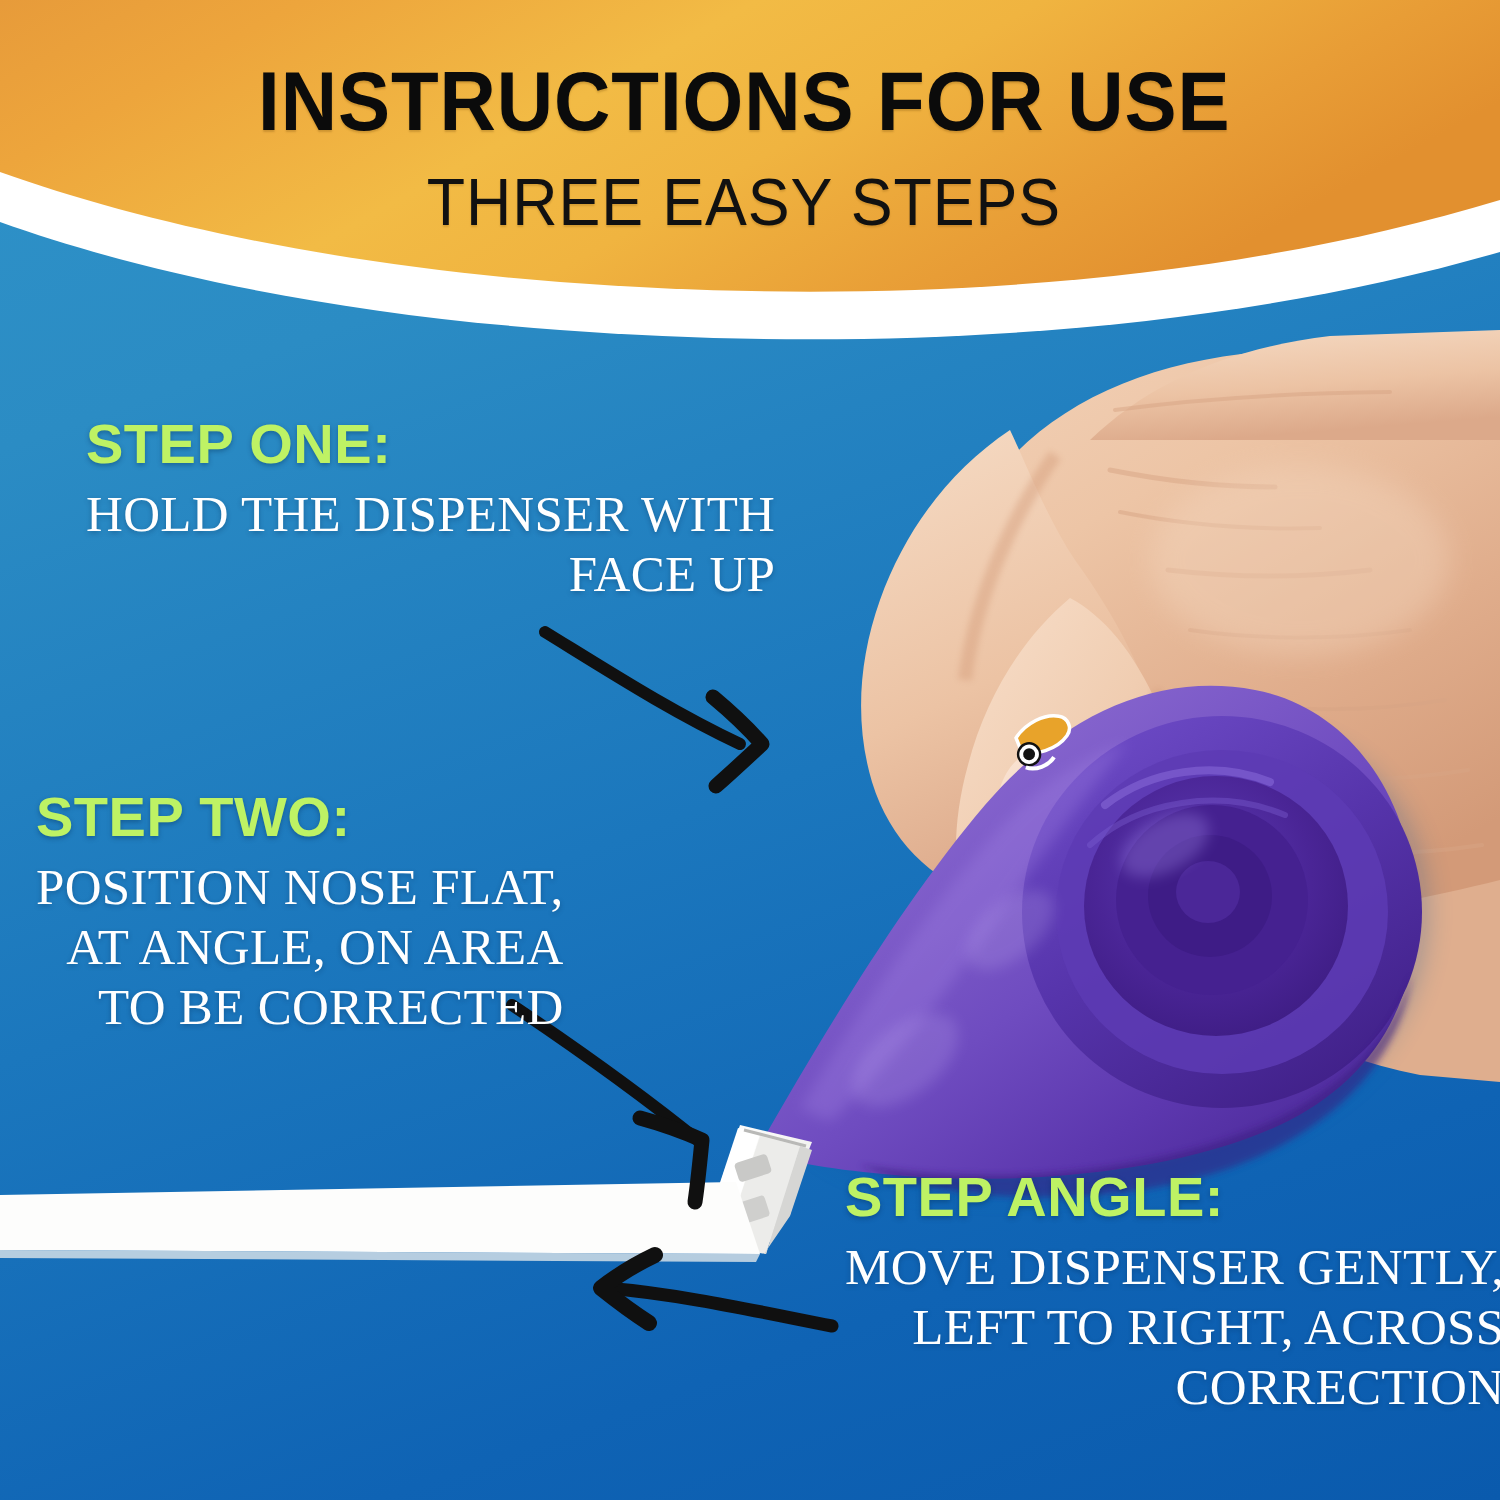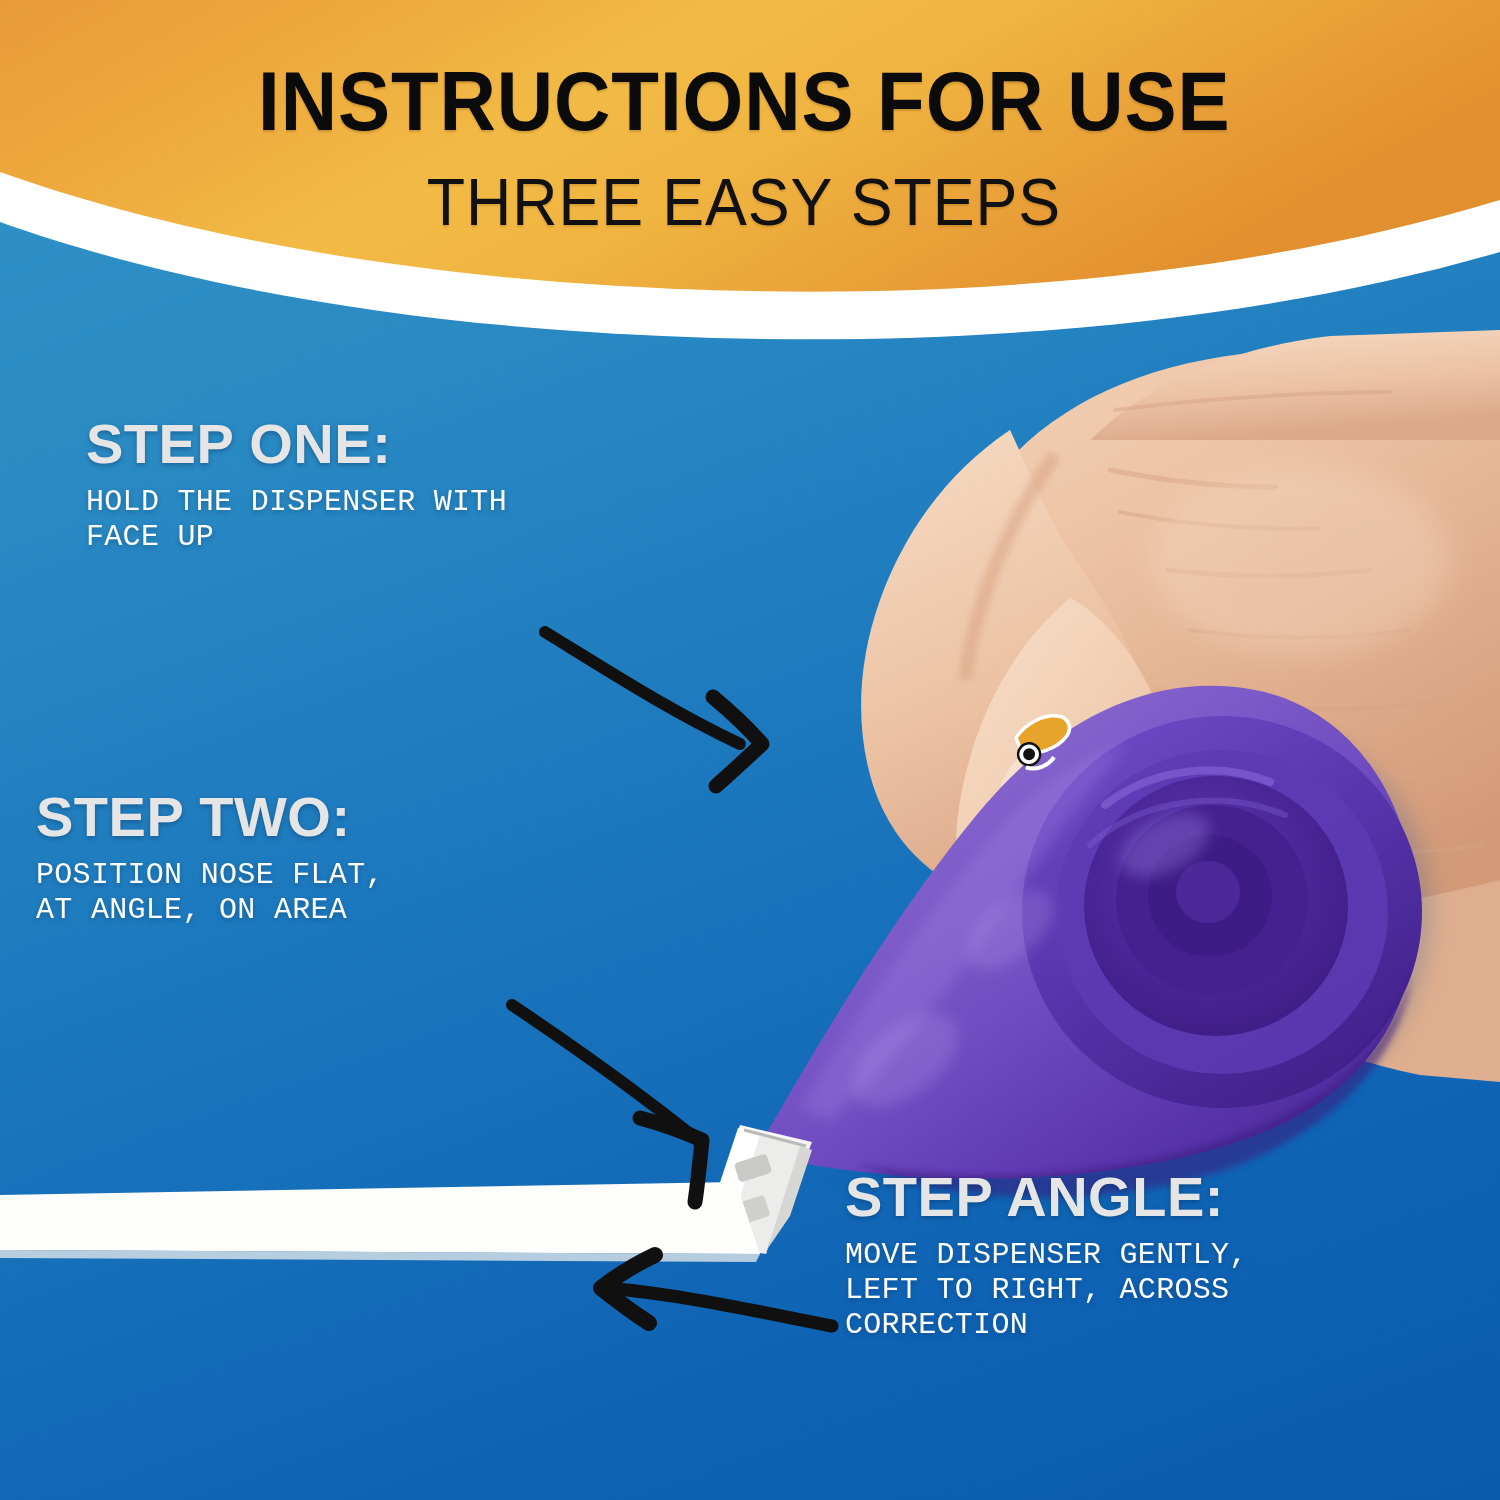--- a/index.html
+++ b/index.html
@@ -74,33 +74,34 @@
   .arrows { position:absolute; left:0; top:0; width:1500px; height:1500px; pointer-events:none; }
 
   
   .step { position:absolute; color:#ffffff; }
   .step-title {
     font-family:"Liberation Sans Narrow","Liberation Sans",sans-serif;
     font-weight:bold;
     font-size:56px;
     line-height:1.04;
     letter-spacing:0.5px;
-    color:#e5e5e5;
+    color:#bef264;
     text-shadow:0 2px 5px rgba(0,40,80,0.38);
     white-space:nowrap;
   }
   .step-body {
-    font-family:Liberation Mono, monospace;
+    font-family:Liberation Serif, serif;
     font-weight:normal;
-    font-size:30px;
+    font-size:51px;
     line-height:1.17;
     letter-spacing:0.3px;
     color:#ffffff;
     margin-top:12px;
     text-shadow:0 2px 5px rgba(0,40,80,0.33);
+    text-align:right;
   }
   .step-body .ln { display:block; white-space:nowrap; }
   .reg { font-size:0.58em; vertical-align:super; }
 
   #step-one   { left:86px;  top:415px; }
   #step-two   { left:36px;  top:755px;margin-top:33px; }
   #step-three { left:845px; top:1168px; }
 </style>
 </head>
 <body>
@@ -339,20 +340,21 @@
       <span class="ln">HOLD THE DISPENSER WITH</span>
       <span class="ln">FACE UP</span>
     </div>
   </div>
 
   <div class="step" id="step-two">
     <div class="step-title">STEP TWO:</div>
     <div class="step-body">
       <span class="ln">POSITION NOSE FLAT,</span>
       <span class="ln">AT ANGLE, ON AREA</span>
+      <span class="ln">TO BE CORRECTED</span>
     </div>
   </div>
 
   <div class="step" id="step-three">
     <div class="step-title">STEP ANGLE:</div>
     <div class="step-body">
       <span class="ln">MOVE DISPENSER GENTLY,</span>
       <span class="ln">LEFT TO RIGHT, ACROSS</span>
       <span class="ln">CORRECTION</span>
     </div>

